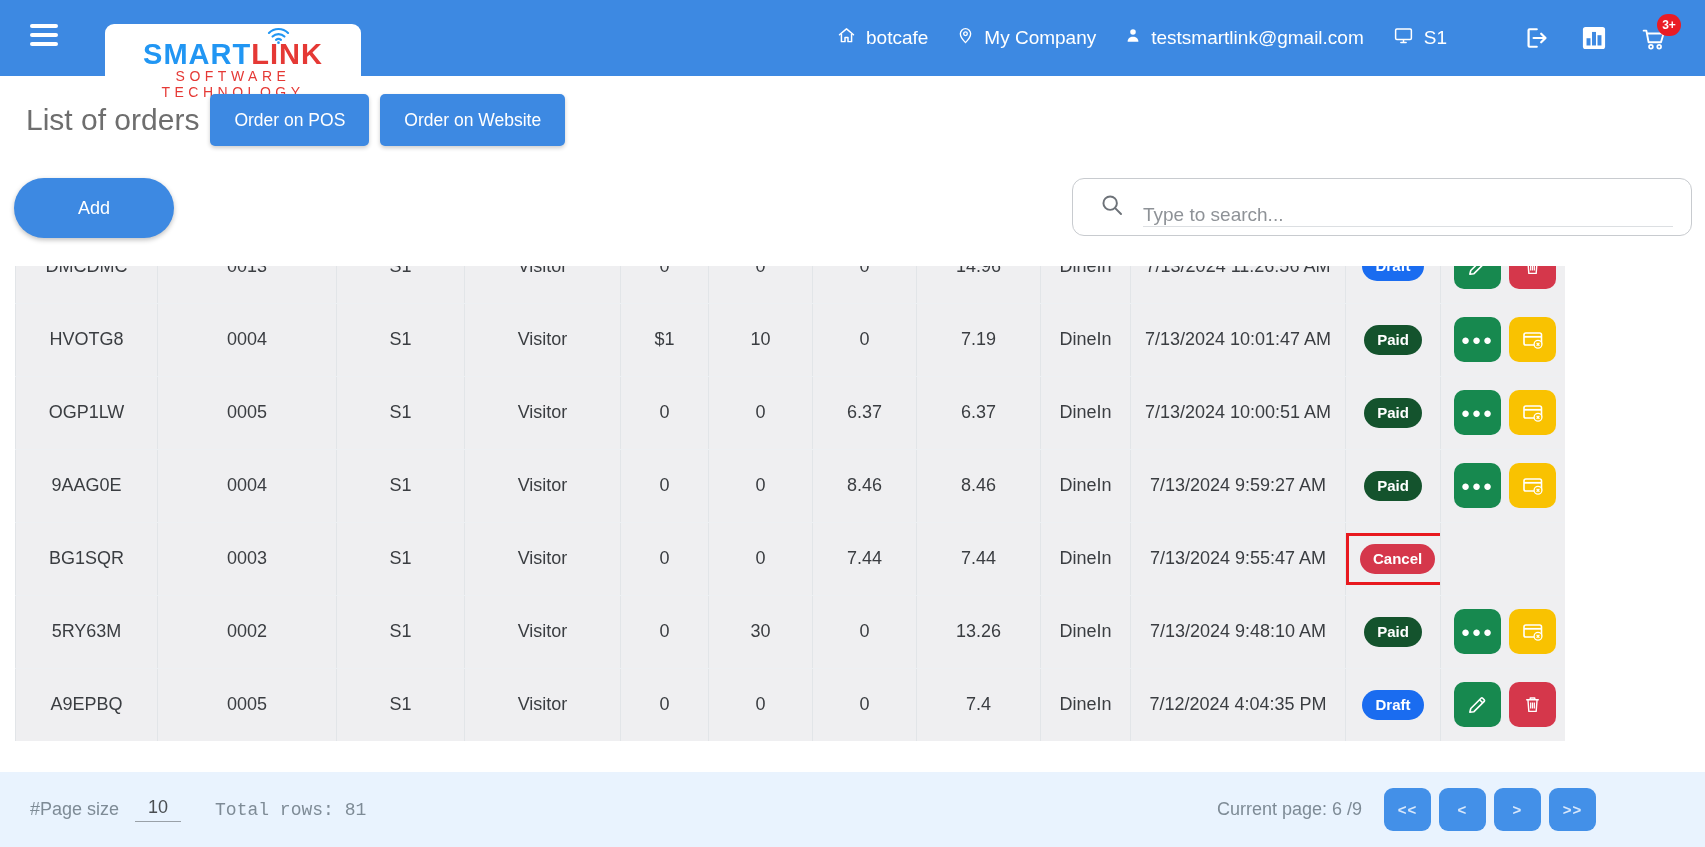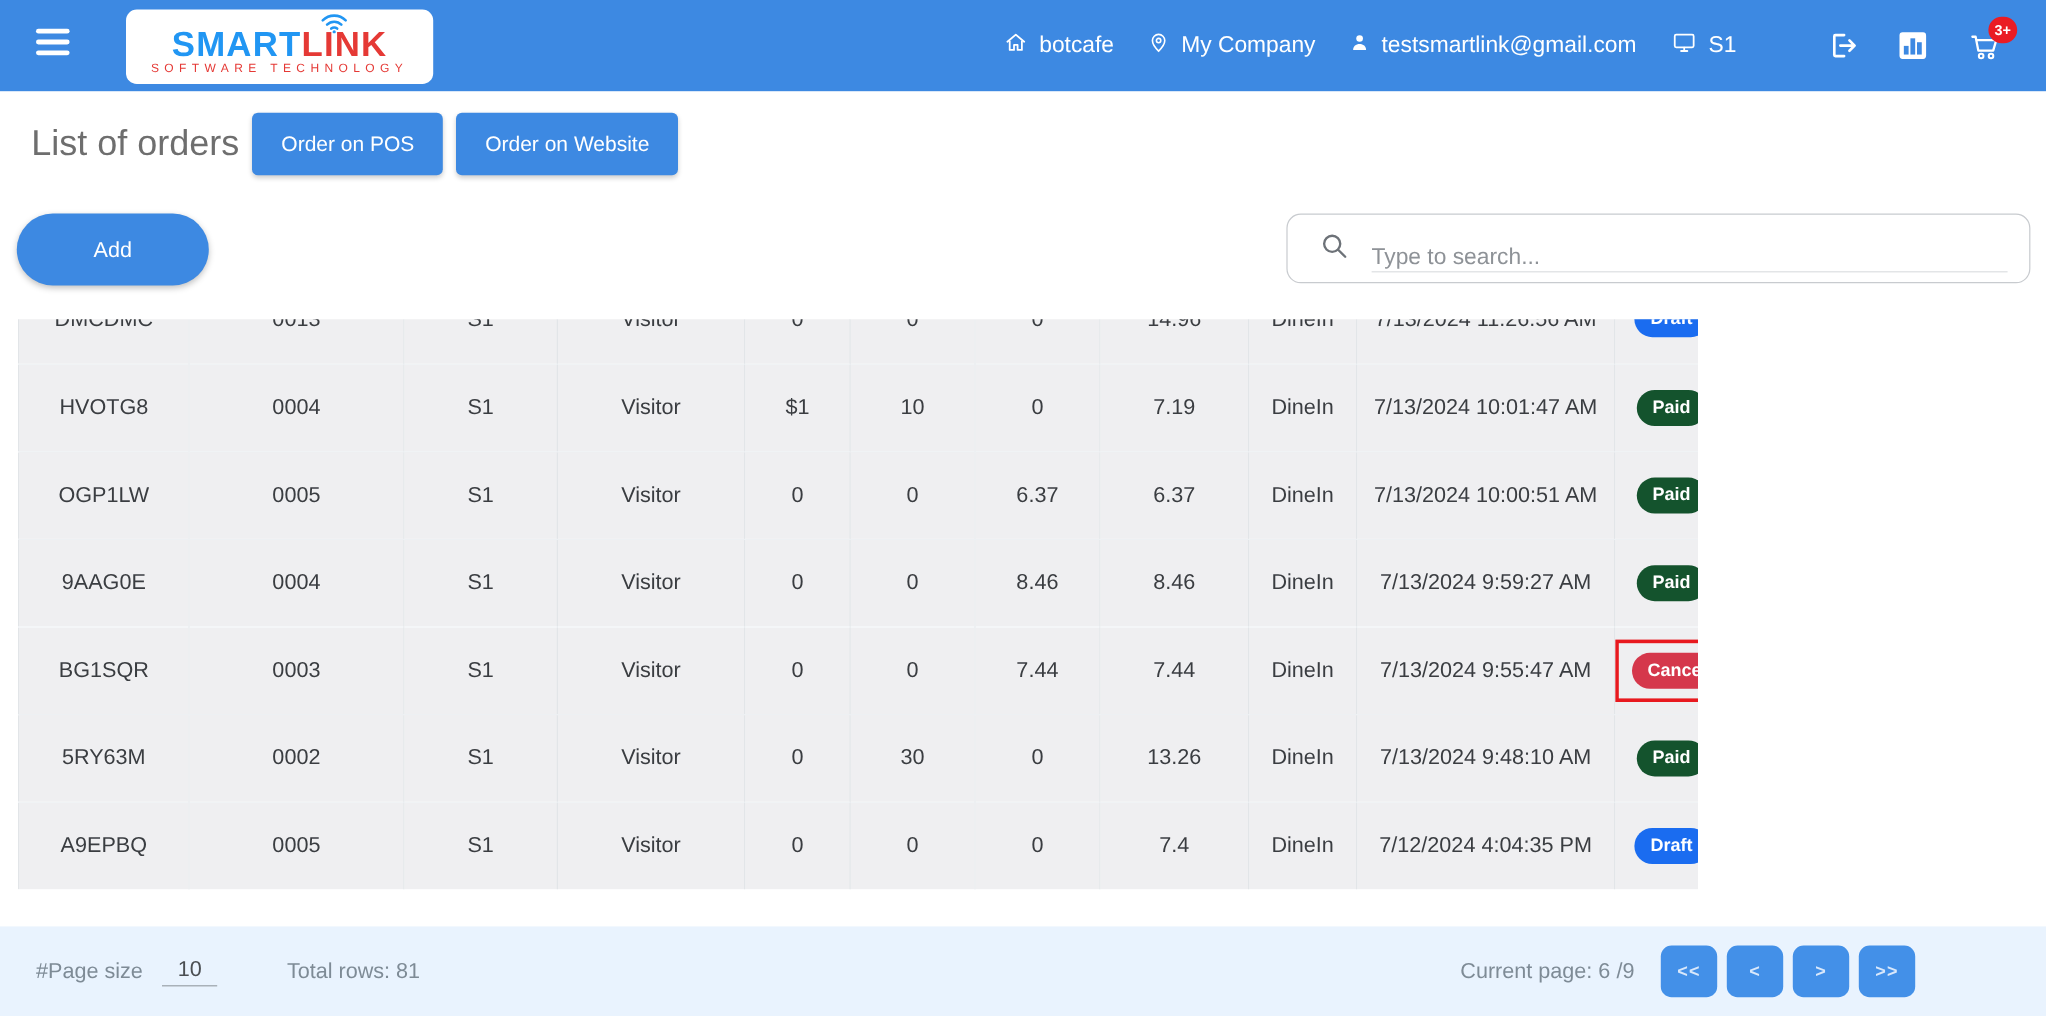--- a/index.html
+++ b/index.html
@@ -3,25 +3,25 @@
 <meta charset="utf-8">
 <style>
   * { margin:0; padding:0; box-sizing:border-box; }
   html,body { width:1705px; height:847px; overflow:hidden; background:#fff;
     font-family:"Liberation Sans","DejaVu Sans",sans-serif; }
 
   
   .navbar { position:absolute; top:0; left:0; right:0; height:76px; background:#3D89E2; }
   .hamburger { position:absolute; left:30px; top:24px; width:28px; height:28px; cursor:pointer; }
   .hamburger span { display:block; width:28px; height:4px; background:#fff; border-radius:2px; margin-bottom:5px; }
-  .logo-box { position:absolute; left:105px; top:8px; width:256px; height:62px; background:#fff; border-radius:9px; text-align:center; }
+  .logo-box { position:absolute; left:105px; top:24px; width:256px; height:62px; background:#fff; border-radius:9px; text-align:center; }
   .logo-line { margin-top:17px; font-size:29px; font-weight:bold; letter-spacing:1px; line-height:26px; }
   .logo-smart { color:#2196F3; }
   .logo-link { color:#E53935; }
-  .logo-sub { font-size:10px; letter-spacing:4.5px; color:#E53935; margin-top:1px; }
+  .logo-sub { font-size:14px; letter-spacing:4.5px; color:#E53935; margin-top:1px; }
   .logo-wifi { position:absolute; left:160px; top:2px; }
   .nav-right { position:absolute; right:36px; top:0; height:76px; display:flex; align-items:center; color:#fff; font-size:19px; }
   .nav-item { display:flex; align-items:center; gap:9px; margin-left:28px; cursor:pointer; white-space:nowrap; }
   .nav-item:first-child { margin-left:0; }
   .nav-iconbtn { margin-left:31px; cursor:pointer; display:flex; align-items:center; position:relative; }
   .nav-iconbtn.logout { margin-left:74px; }
   .cart-badge { position:absolute; top:-11px; right:-12px; background:#EA1C24; color:#fff; font-size:12px; font-weight:bold;
     min-width:24px; height:22px; border-radius:11px; display:flex; align-items:center; justify-content:center; padding:0 4px; }
 
   
@@ -34,21 +34,21 @@
   .add-btn { position:absolute; left:14px; top:178px; width:160px; height:60px; border-radius:30px; background:#3D89E2;
     color:#fff; border:none; font-size:18px; font-family:inherit; cursor:pointer; box-shadow:0 2px 5px rgba(0,0,0,0.25); }
   .search-box { position:absolute; left:1072px; top:178px; width:620px; height:58px; border:1.5px solid #c8cbcf;
     border-radius:12px; background:#fff; display:flex; align-items:center; padding:0 18px 0 26px; }
   .search-box svg { flex:0 0 auto; }
   .search-input-wrap { flex:1; margin-left:18px; border-bottom:1px solid #dcdfe2; height:40px; display:flex; align-items:flex-end; }
   .search-input { border:none; outline:none; width:100%; font-size:19px; font-family:inherit; color:#444; background:transparent; }
   .search-input::placeholder { color:#8e9297; }
 
   
-  .table-clip { position:absolute; left:15px; top:266px; width:1400px; height:475px; overflow:hidden; }
+  .table-clip { position:absolute; left:15px; top:266px; width:1550px; height:475px; overflow:hidden; }
   table.orders { border-collapse:collapse; table-layout:fixed; width:1690px; margin-top:-36px;
     border-left:1px solid #e2e5e8; border-right:1px solid #e2e5e8; }
   table.orders td { height:73px; background:#efeff1; text-align:center; vertical-align:middle;
     font-size:18px; color:#3a3d41; border-right:1px solid #e2e5e8; border-bottom:1px solid #edf0f3; overflow:hidden; }
   table.orders td:last-child { border-right:none; }
   .badge-wrap { display:inline-flex; align-items:center; justify-content:center; border:3px solid transparent; padding:8px 11px; }
   .badge-wrap.highlighted { border-color:#E8191F; }
   .badge { display:inline-block; min-width:38px; padding:6px 13px; border-radius:15px; color:#fff;
     font-size:15px; font-weight:bold; line-height:18px; }
   .badge-paid   { background:#14532d; }
@@ -61,21 +61,21 @@
   .btn-green  { background:#17894F; }
   .btn-red    { background:#D5374B; }
   .btn-yellow { background:#F9C201; }
   .dots { color:#fff; font-size:15px; font-weight:bold; letter-spacing:2px; line-height:10px; }
 
   
   .footer { position:absolute; left:0; right:0; top:772px; bottom:0; background:#E9F3FE; display:flex;
     align-items:center; padding:0 109px 0 30px; color:#7e8b96; font-size:18px; }
   .page-size-input { width:46px; margin-left:16px; border:none; border-bottom:1.5px solid #9aa1a8; background:transparent;
     text-align:center; font-size:18px; color:#4a4e52; font-family:inherit; outline:none; padding-bottom:3px; }
-  .total-rows { margin-left:58px; }
+  .total-rows { margin-left:34px;font-family:Liberation Mono, monospace; }
   .footer-right { margin-left:auto; display:flex; align-items:center; gap:8px; }
   .current-page { margin-right:14px; }
   .pager-btn { width:47px; height:43px; border:none; border-radius:9px; background:#4390E8; color:#d9e8fb;
     font-size:15px; font-weight:bold; font-family:inherit; cursor:pointer; letter-spacing:1px; }
 </style>
 </head>
 <body>
 
 <div class="navbar">
   <div class="hamburger">

